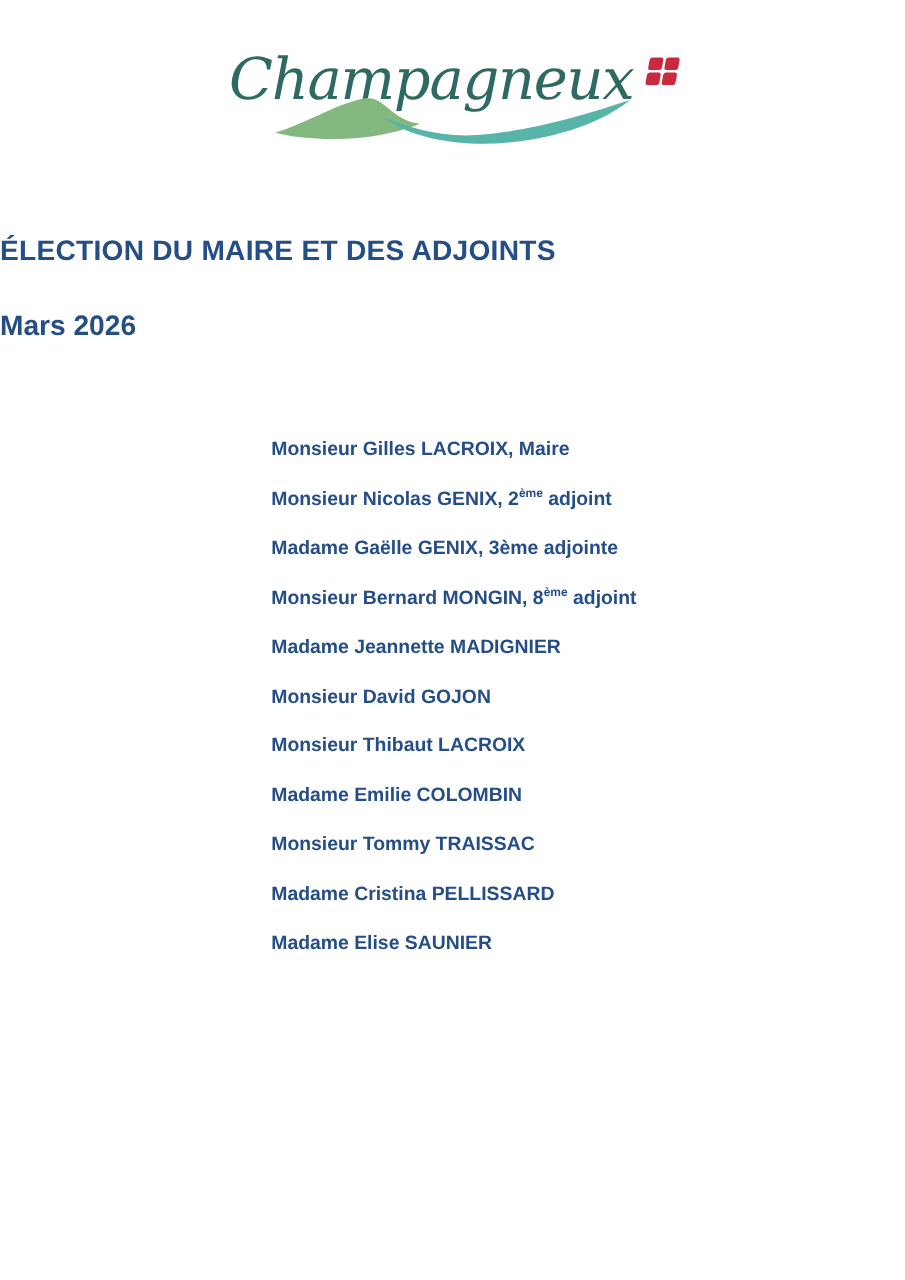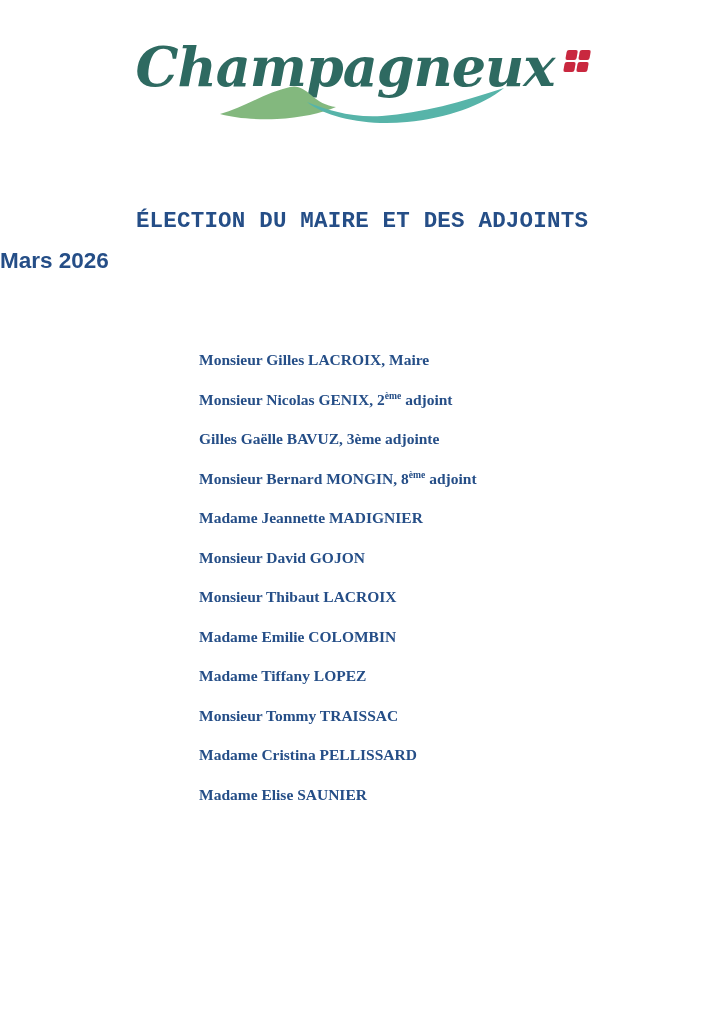--- a/index.html
+++ b/index.html
@@ -31,22 +31,22 @@
     text-align:center;
   }
   .logo-row{
     display:inline-flex;
     align-items:center;
     gap:10px;
   }
   .logo-text{
     font-family:"DejaVu Serif", serif;
     font-style:italic;
-    font-weight:bold;
-    font-size:54px;
+    font-weight:normal;
+    font-size:46px;
     letter-spacing:-1px;
     color:var(--logo-teal);
     line-height:1;
   }
   .logo-squares{
     display:grid;
     grid-template-columns:11px 11px;
     grid-template-rows:10px 10px;
     gap:2px;
     transform:skewX(-10deg) translateY(-6px);
@@ -60,47 +60,45 @@
     display:block;
     width:300px;
     height:44px;
     margin:-14px auto 0;
   }
   .wave-left{fill:var(--wave-green);}
   .wave-right{fill:var(--wave-teal);}
   
   .doc-title{
     position:absolute;
-    top:208px;
+    top:188px;
     left:0;
     width:100%;
-    text-align:center;
+    text-align:left;
     font-size:22.5px;
     font-weight:bold;
     color:var(--text-blue);
     letter-spacing:0.2px;
-    font-family:Liberation Mono, monospace;
   }
   .doc-subtitle{
     position:absolute;
     top:248px;
     left:0;
     width:100%;
     text-align:left;
     font-size:22.5px;
     font-weight:bold;
     color:var(--text-blue);
   }
   
   .people{
     position:absolute;
     top:340px;
-    left:199px;
+    left:217px;
     right:40px;
-    font-family:Liberation Serif, serif;
   }
   .person{
     height:39.5px;
     line-height:39.5px;
     font-size:15.5px;
     font-weight:bold;
     color:var(--text-blue);
     white-space:nowrap;
   }
   .person sup{
@@ -130,25 +128,24 @@
       <path class="wave-right" d="M95 22 C115 30 140 38 170 36 C210 33 250 22 292 8 C270 26 235 38 195 42 C155 46 115 38 95 22 Z"></path>
     </svg>
   </header>
 
   <h1 class="doc-title">ÉLECTION DU MAIRE ET DES ADJOINTS</h1>
   <h2 class="doc-subtitle">Mars 2026</h2>
 
   <section class="people">
     <div class="person"><span>Monsieur Gilles LACROIX, Maire</span><sup></sup><span></span></div>
     <div class="person"><span>Monsieur Nicolas GENIX, 2</span><sup>ème</sup><span> adjoint</span></div>
-    <div class="person"><span>Gilles Gaëlle BAVUZ, 3ème adjointe</span><sup></sup><span></span></div>
+    <div class="person"><span>Madame Gaëlle GENIX, 3ème adjointe</span><sup></sup><span></span></div>
     <div class="person"><span>Monsieur Bernard MONGIN, 8</span><sup>ème</sup><span> adjoint</span></div>
     <div class="person"><span>Madame Jeannette MADIGNIER</span><sup></sup><span></span></div>
     <div class="person"><span>Monsieur David GOJON</span><sup></sup><span></span></div>
     <div class="person"><span>Monsieur Thibaut LACROIX</span><sup></sup><span></span></div>
     <div class="person"><span>Madame Emilie COLOMBIN</span><sup></sup><span></span></div>
-    <div class="person"><span>Madame Tiffany LOPEZ</span><sup></sup><span></span></div>
     <div class="person"><span>Monsieur Tommy TRAISSAC</span><sup></sup><span></span></div>
     <div class="person"><span>Madame Cristina PELLISSARD</span><sup></sup><span></span></div>
     <div class="person"><span>Madame Elise SAUNIER</span><sup></sup><span></span></div>
   </section>
 
 </div>
 
 </body></html>

